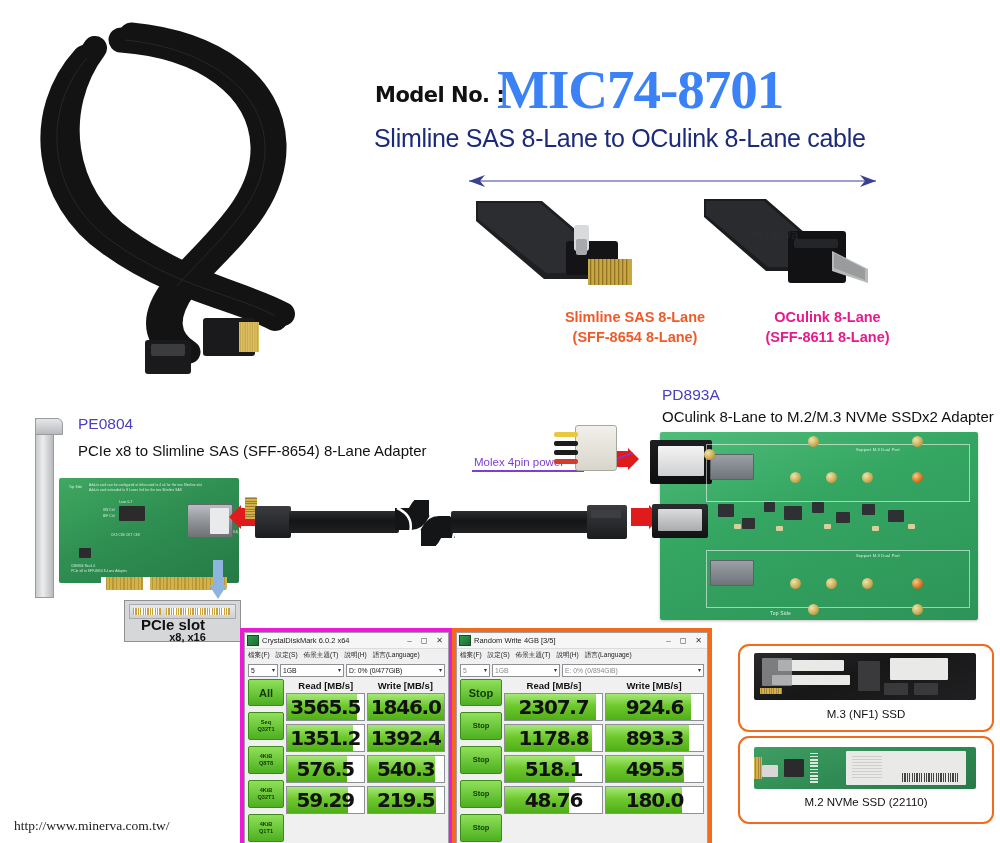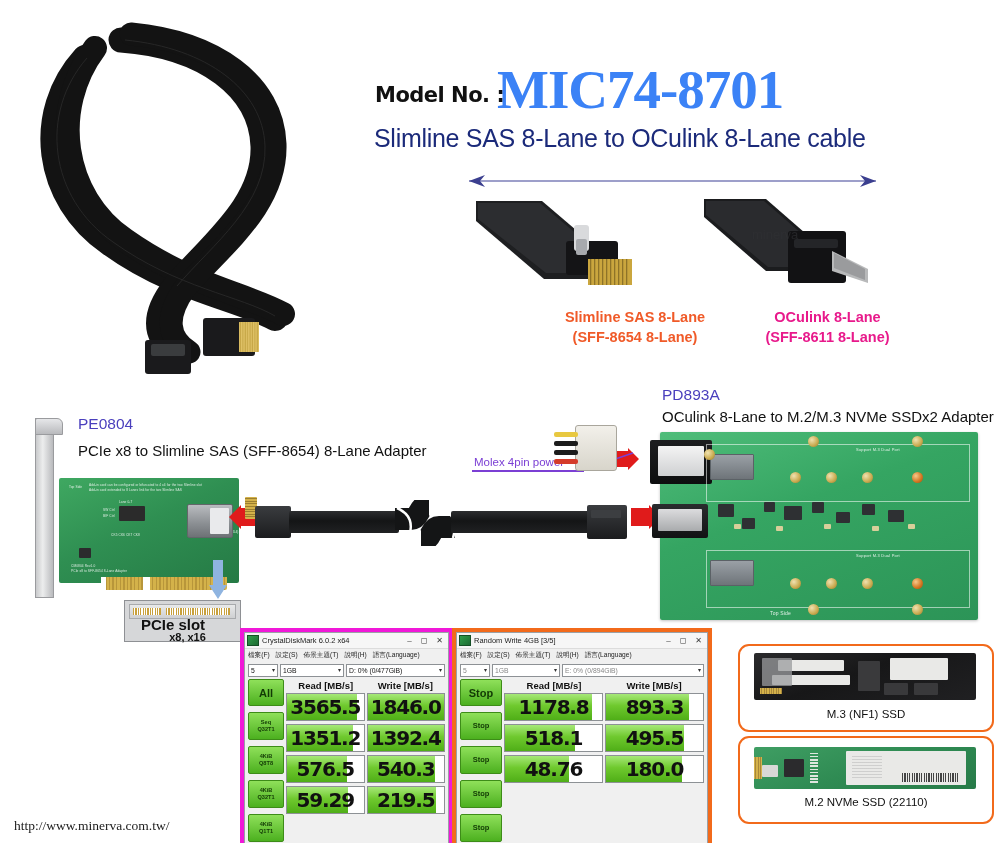--- a/index.html
+++ b/index.html
@@ -545,20 +545,30 @@
         <div class="bm-rowlbl stop" style="width:40px;">Stop</div>
         <div class="bm-rowlbl stop" style="width:40px;">Stop</div>
       </div>
       <div class="bm-right">
         <div class="bm-hdr">
           <div>Read [MB/s]</div>
           <div>Write [MB/s]</div>
         </div>
         <div class="bm-row">
           <div class="bm-cell">
+            <div class="bm-fill" style="width:94%"></div>
+            <div class="bm-val">2307.7</div>
+          </div>
+          <div class="bm-cell">
+            <div class="bm-fill" style="width:88%"></div>
+            <div class="bm-val">924.6</div>
+          </div>
+        </div>
+        <div class="bm-row">
+          <div class="bm-cell">
             <div class="bm-fill" style="width:90%"></div>
             <div class="bm-val">1178.8</div>
           </div>
           <div class="bm-cell">
             <div class="bm-fill" style="width:86%"></div>
             <div class="bm-val">893.3</div>
           </div>
         </div>
         <div class="bm-row">
           <div class="bm-cell">

